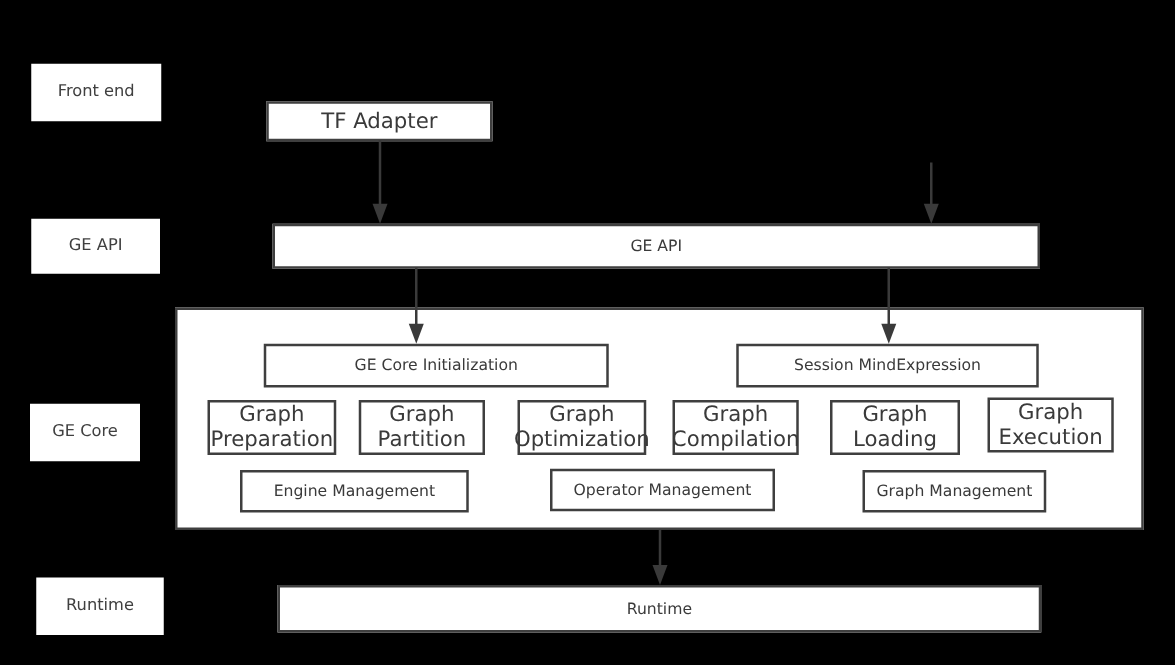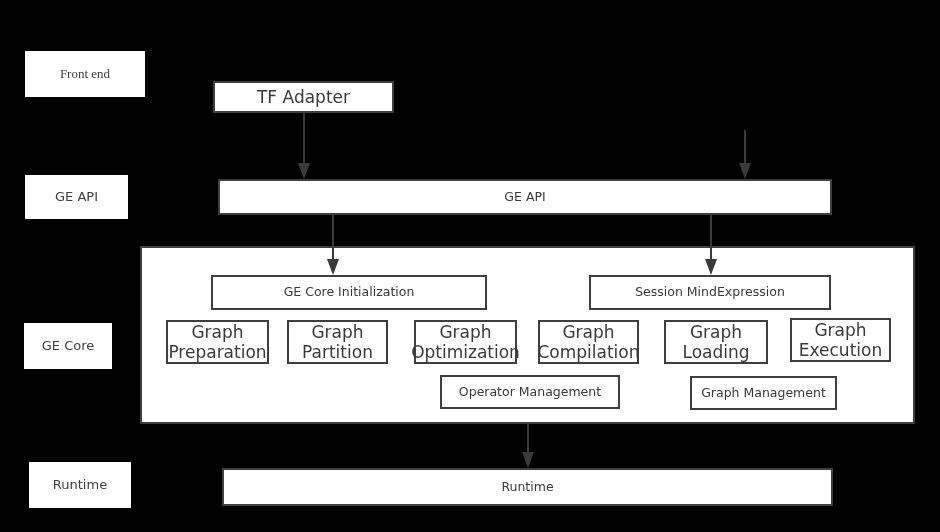--- a/index.html
+++ b/index.html
@@ -76,21 +76,21 @@
   .arrow svg {
     display: block;
     overflow: visible;
   }
 </style>
 </head>
 <body>
 
 <div id="canvas">
 
-  <div class="box stage-label" style="left:25px; top:51px; width:120px; height:46px;font-family:Liberation Serif, serif;">
+  <div class="box stage-label" style="left:25px; top:51px; width:104px; height:46px;">
     <span>Front end</span>
   </div>
 
   <div class="box stage-label" style="left:25px; top:175px; width:103px; height:44px;">
     <span>GE API</span>
   </div>
 
   <div class="box stage-label" style="left:24px; top:323px; width:88px; height:46px;">
     <span>GE Core</span>
   </div>
@@ -142,20 +142,23 @@
   <div class="box module-box" style="left:664px; top:320px; width:104px; height:44px;">
     <span>Graph
 Loading</span>
   </div>
 
   <div class="box module-box" style="left:790px; top:318px; width:101px; height:44px;">
     <span>Graph
 Execution</span>
   </div>
 
+  <div class="box module-box wide" style="left:192px; top:376px; width:183px; height:34px;">
+    <span>Engine Management</span>
+  </div>
 
   <div class="box module-box wide" style="left:440px; top:375px; width:180px; height:34px;justify-content:center;">
     <span>Operator Management</span>
   </div>
 
   <div class="box module-box wide" style="left:690px; top:376px; width:147px; height:34px;">
     <span>Graph Management</span>
   </div>
 
   <div class="box bar-box" style="left:222px; top:468px; width:611px; height:38px;">

